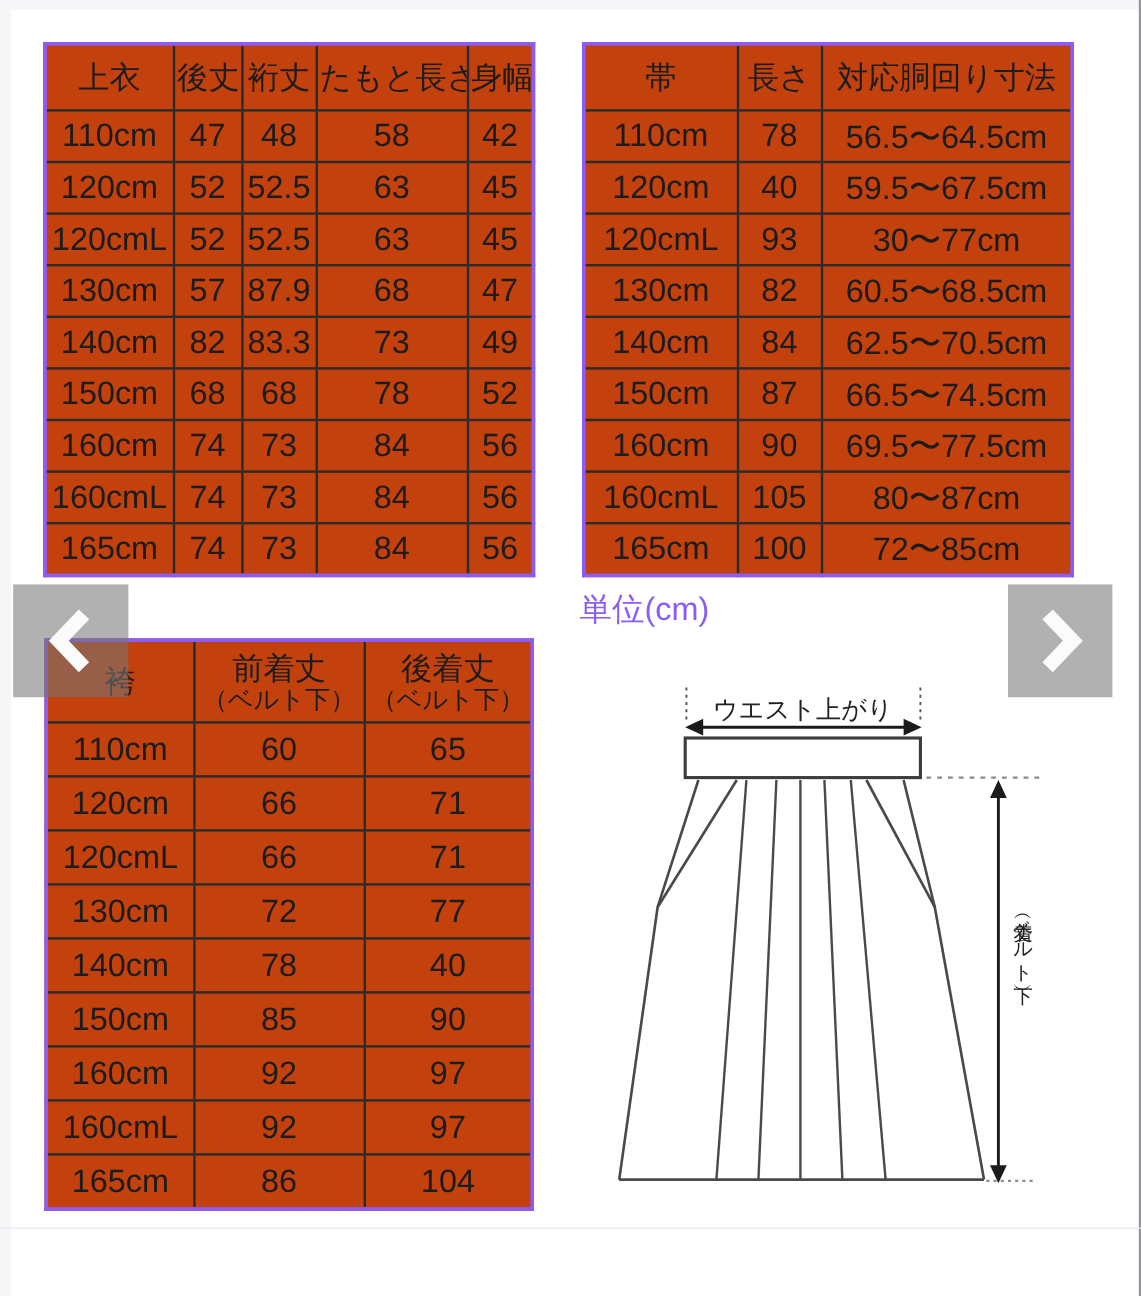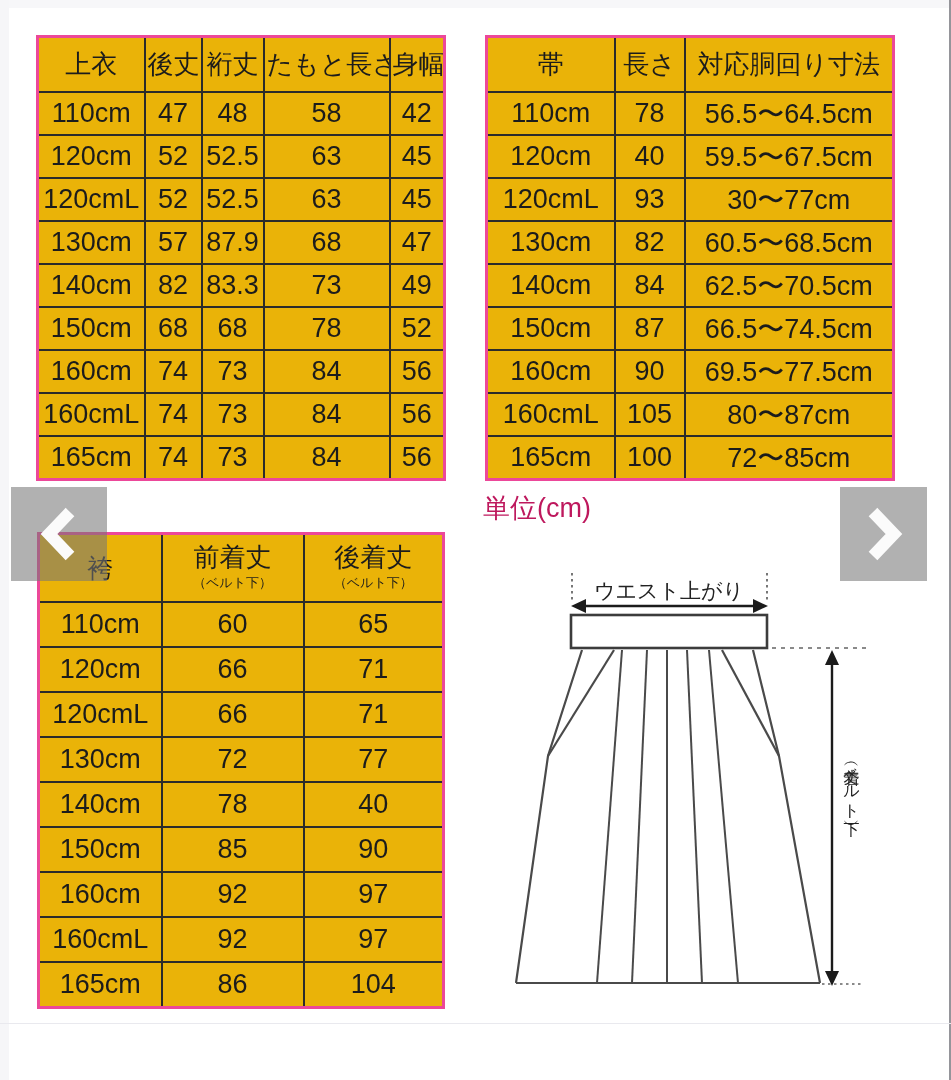--- a/index.html
+++ b/index.html
@@ -7,37 +7,37 @@
     position:relative;width:951px;height:1080px;background:#ffffff;overflow:hidden;
     font-family:"Liberation Sans","DejaVu Sans",sans-serif;color:#1c1c1c;
   }
   .edge-left{position:absolute;left:0;top:0;width:9px;height:1080px;background:#f6f6f8;}
   .edge-top{position:absolute;left:0;top:0;width:951px;height:8px;background:#f7f7f9;}
   .edge-right-line{position:absolute;right:0;top:0;width:2px;height:1080px;background:#95959a;}
   .bottom-divider{position:absolute;left:0;top:1023px;width:951px;height:1px;background:#e9e9ee;}
 
   table.size-table{
     position:absolute;border-collapse:collapse;table-layout:fixed;
-    background:#eab308;border:3px solid #ec4899;
+    background:#c2410c;border:3px solid #8b5cf6;
   }
   table.size-table th,table.size-table td{
     border:2px solid #2b2b2b;text-align:center;vertical-align:middle;
     font-weight:normal;padding:0 2px;white-space:nowrap;overflow:hidden;
   }
   #jacket-table{left:36px;top:35px;width:407px;}
   #obi-table{left:485px;top:35px;width:407px;}
   #hakama-table{left:37px;top:532px;width:405px;}
   #jacket-table th,#obi-table th{height:53px;font-size:26px;}
   #jacket-table td,#obi-table td{height:41px;font-size:27px;}
   #hakama-table th{height:66px;font-size:26px;}
   #hakama-table td{height:43px;font-size:27px;}
   .h-main{font-size:26px;line-height:30px;}
-  .h-sub{font-size:13px;line-height:23px;font-family:Liberation Mono, monospace;}
-
-  .unit-note{position:absolute;left:483px;top:490px;font-size:27px;color:#be185d;}
+  .h-sub{font-size:21px;line-height:23px;}
+
+  .unit-note{position:absolute;left:483px;top:490px;font-size:27px;color:#8b5cf6;}
 
   .nav-btn{
     position:absolute;top:487px;border:none;padding:0;margin:0;cursor:pointer;
     background:rgba(118,118,118,0.57);display:flex;align-items:center;justify-content:center;
   }
   #prev-btn{left:11px;width:96px;height:94px;}
   #next-btn{left:840px;width:87px;height:94px;}
   .nav-btn svg{display:block;}
 
   .diagram{position:absolute;left:475px;top:555px;}

